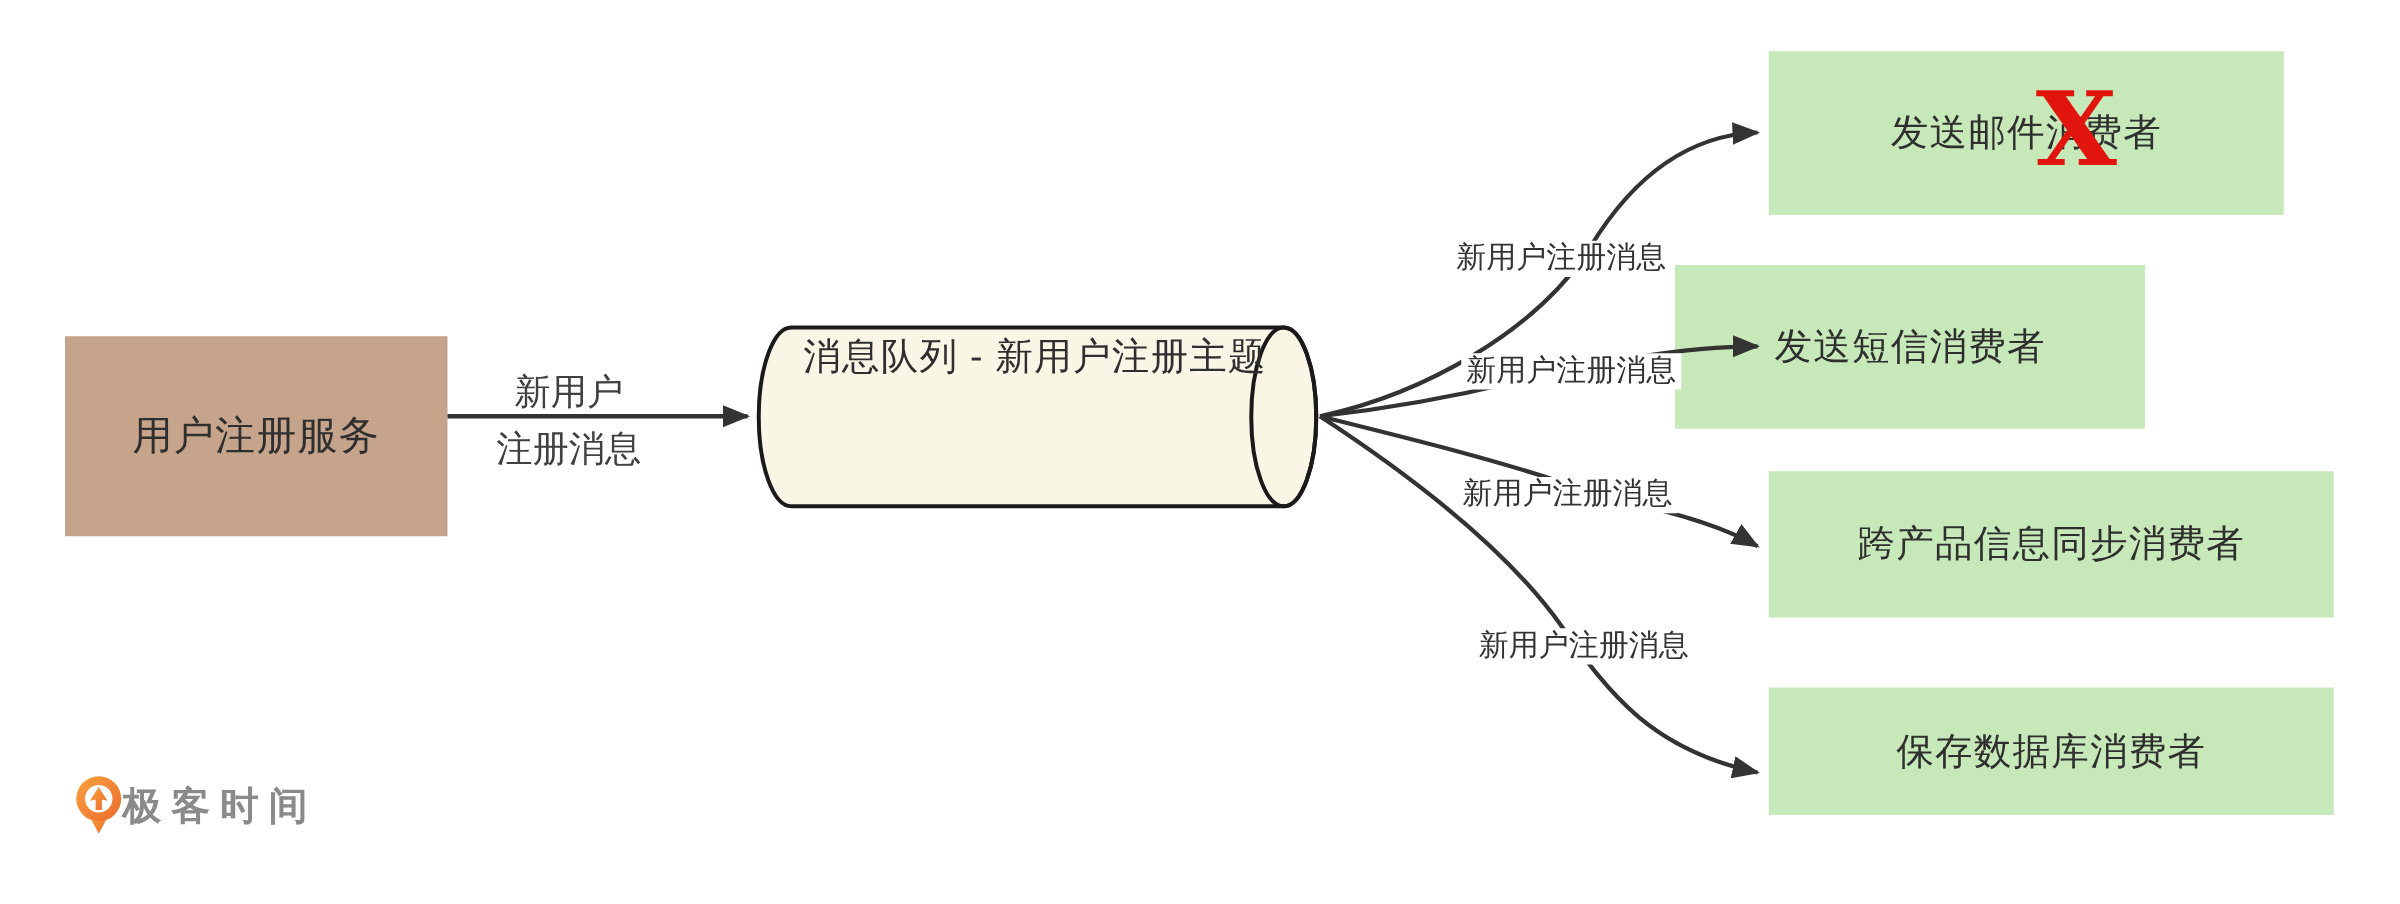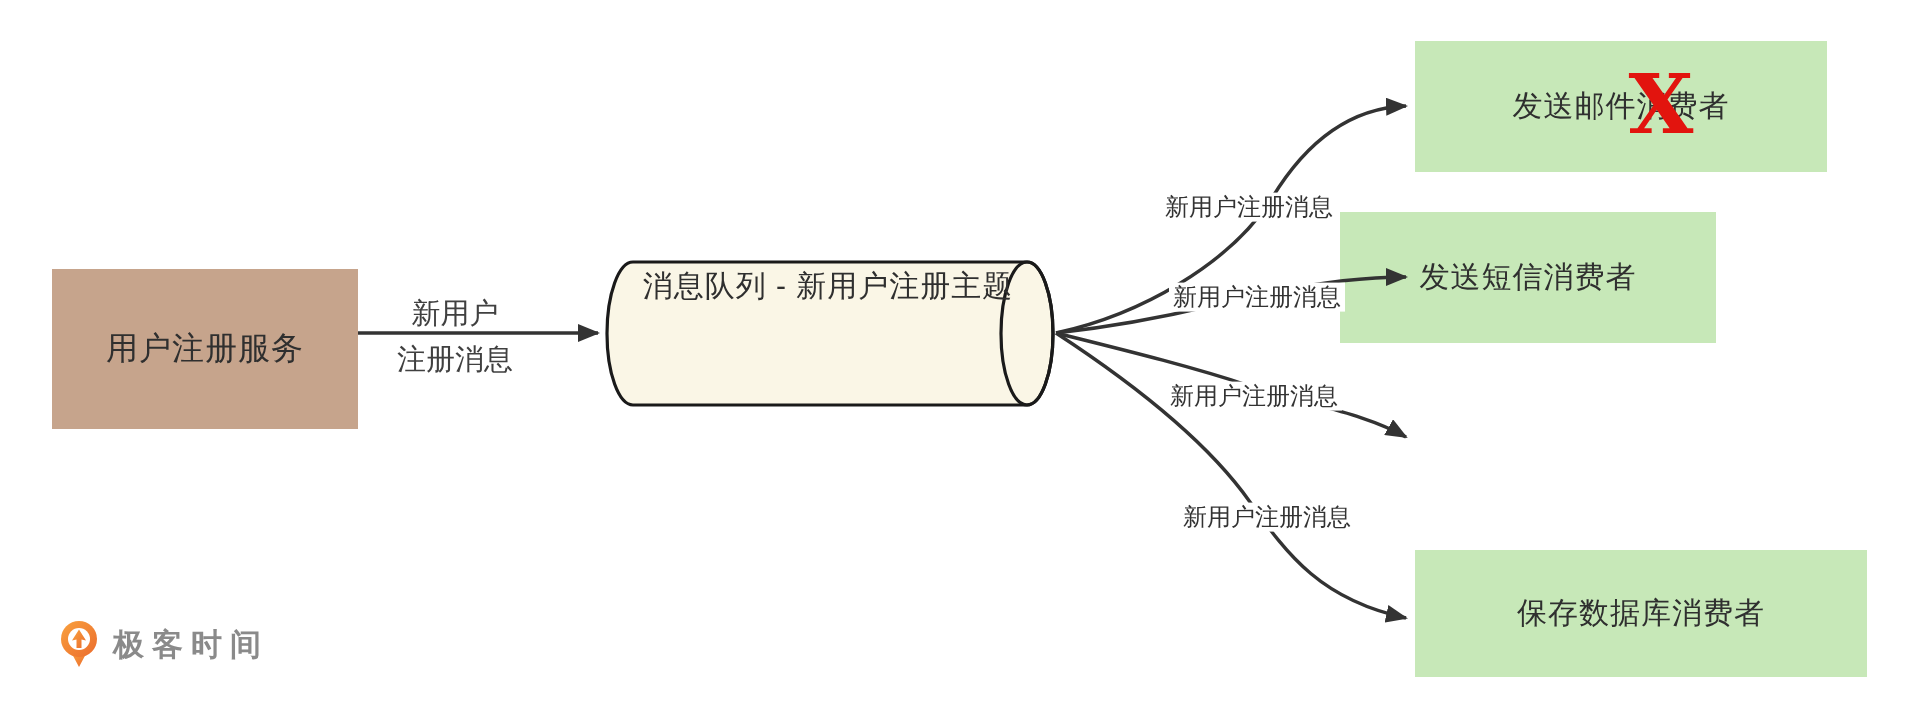--- a/index.html
+++ b/index.html
@@ -29,42 +29,45 @@
     position:absolute; transform:translate(-50%,-50%);
     background:transparent; color:#404040; font-size:29px; white-space:nowrap;
   }
   .cross {
     position:absolute; left:1661px; top:104px;
     transform:translate(-50%,-50%) scaleX(1.02);
     color:var(--cross_red,#e2140e);
     font-family:"DejaVu Serif","Liberation Serif",serif;
     font-weight:bold; font-size:82px; line-height:1; z-index:6;
   }
-  .logo { position:absolute; left:60px; top:620px; display:flex; align-items:center; gap:15px; }
+  .logo { position:absolute; left:60px; top:620px; display:flex; align-items:center; }
   .logo-text {
     font-size:31px; font-weight:bold; letter-spacing:8px;
     color:var(--logo_gray,#8a8a8a); white-space:nowrap;
   }
 </style>
 </head>
 <body>
 
 <div class="canvas">
 
   <div class="node producer" style="left:52px; top:269px; width:306px; height:160px;">
     <span>用户注册服务</span>
   </div>
 
   <div class="node consumer" style="left:1415px; top:41px; width:412px; height:131px;">
     <span>发送邮件消费者</span>
   </div>
   <div class="node consumer" style="left:1340px; top:212px; width:376px; height:131px;">
     <span>发送短信消费者</span>
   </div>
-  <div class="node consumer" style="left:1415px; top:550px; width:452px; height:127px;">
+  <div class="node consumer" style="left:1415px; top:377px; width:452px; height:117px;">
+    <span>跨产品信息同步消费者</span>
+  </div>
+  <div class="node consumer" style="left:1415px; top:550px; width:452px; height:102px;">
     <span>保存数据库消费者</span>
   </div>
 
   <svg class="wires" width="1920" height="723" viewBox="0 0 1920 723">
     <defs>
       <marker id="arrow" markerWidth="22" markerHeight="18" refX="20" refY="9" orient="auto" markerUnits="userSpaceOnUse">
         <path d="M0,0 L22,9 L0,18 Z" fill="#333333"></path>
       </marker>
     </defs>
 

